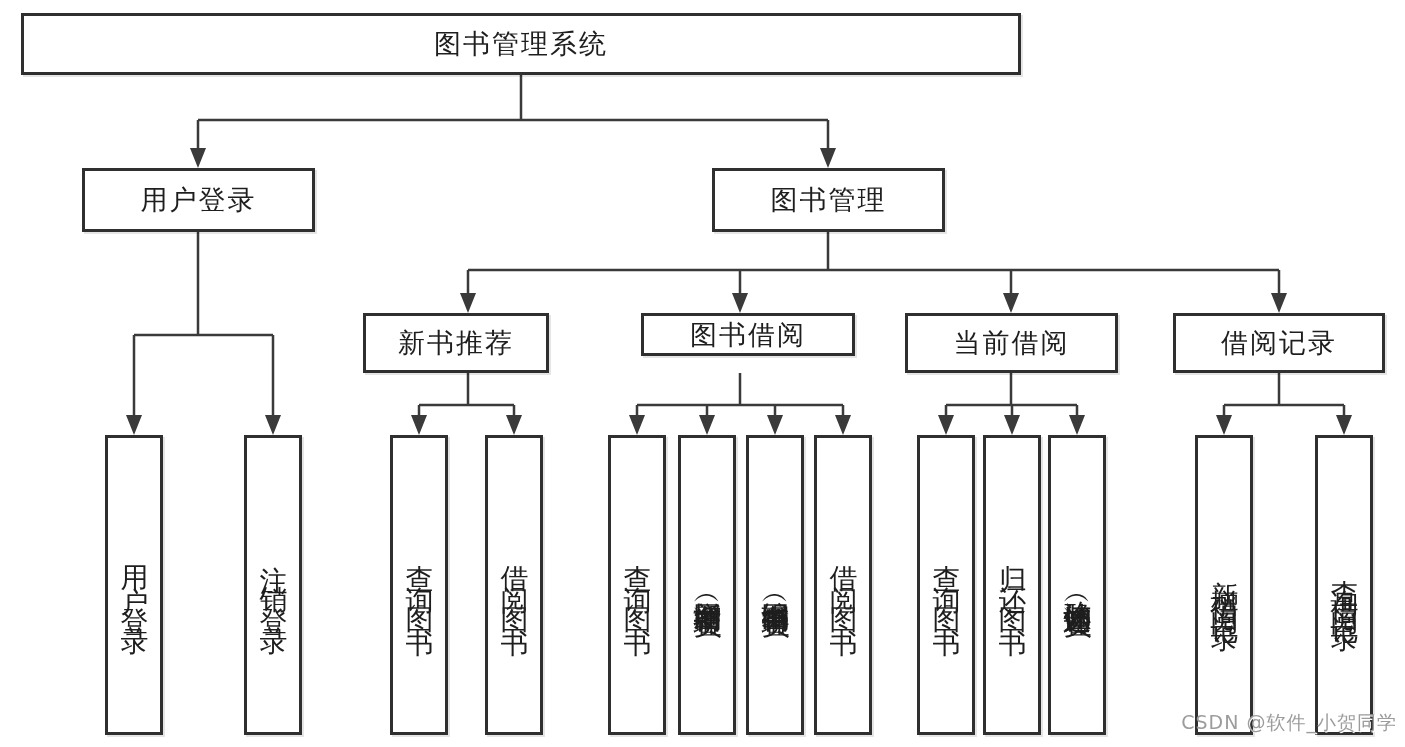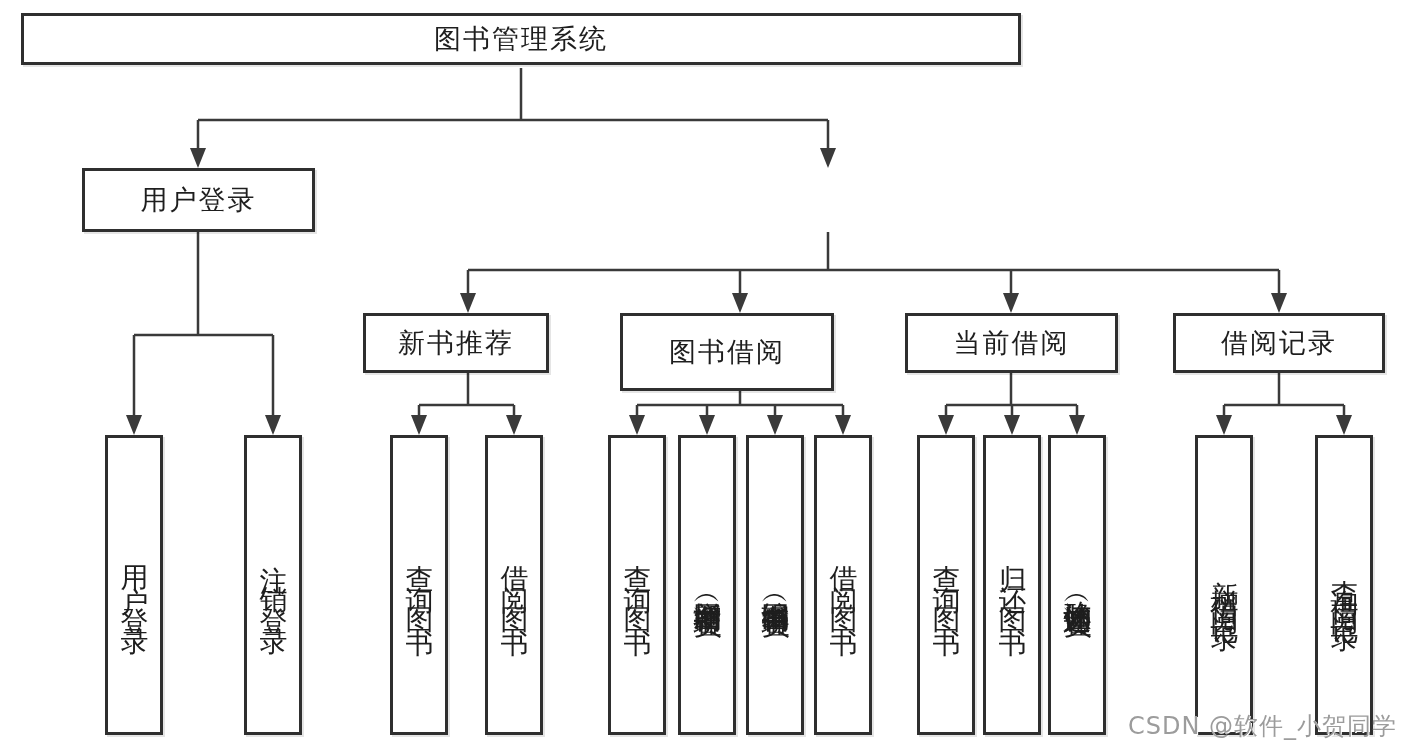--- a/index.html
+++ b/index.html
@@ -36,42 +36,42 @@
   }
   .vtext {
     writing-mode: vertical-lr;
     text-orientation: mixed;
     font-size: 28px;
     color: #1e1e1e;
     line-height: 1.0;
     white-space: nowrap;
   }
   
-  .n-root   { left: 21px;  top: 13px;  width: 1000px; height: 52px; }
+  .n-root   { left: 21px;  top: 13px;  width: 1000px; height: 62px; }
   
   .n-login  { left: 82px;  top: 168px; width: 233px;  height: 64px; }
   .n-mgmt   { left: 712px; top: 168px; width: 233px;  height: 64px; }
   
   .n-g0 { left: 363px;  top: 313px; width: 186px; height: 60px; }
-  .n-g1 { left: 620px;  top: 313px; width: 214px; height: 78px; }
+  .n-g1 { left: 641px;  top: 313px; width: 214px; height: 43px; }
   .n-g2 { left: 905px;  top: 313px; width: 213px; height: 60px; align-items: center; }
   .n-g3 { left: 1173px; top: 313px; width: 212px; height: 60px; }
   
   .leaf { top: 435px; width: 58px; height: 300px; }
   .l-a0 { left: 105px; }  .l-a1 { left: 244px; }
   .l-b0 { left: 390px; }  .l-b1 { left: 485px; }
   .l-c0 { left: 608px; }  .l-c1 { left: 678px; }  .l-c2 { left: 746px; }  .l-c3 { left: 814px; }
   .l-d0 { left: 917px; }  .l-d1 { left: 983px; }  .l-d2 { left: 1048px; }
   .l-e0 { left: 1195px; } .l-e1 { left: 1315px; }
   .watermark {
     position: absolute;
     right: 8px;
     top: 710px;
     z-index: 5;
-    font-size: 24px;
+    font-size: 19px;
     color: #9c9c9c;
     letter-spacing: 1px;
     text-shadow: 1px 1px 0 #ffffff;
     white-space: nowrap;
   }
 </style>
 </head>
 <body>
 
 <div class="canvas">
@@ -118,20 +118,23 @@
       <polygon points="1336,415 1352,415 1344,435"></polygon>
     </g>
   </svg>
 
   <div class="node n-root">
     <span class="hlabel">图书管理系统</span>
   </div>
 
   <div class="node n-login">
     <span class="hlabel">用户登录</span>
+  </div>
+  <div class="node n-mgmt">
+    <span class="hlabel">图书管理</span>
   </div>
 
   <div class="node n-g0">
     <span class="hlabel">新书推荐</span>
   </div>
   <div class="node n-g1">
     <span class="hlabel">图书借阅</span>
   </div>
   <div class="node n-g2">
     <span class="hlabel">当前借阅</span>

